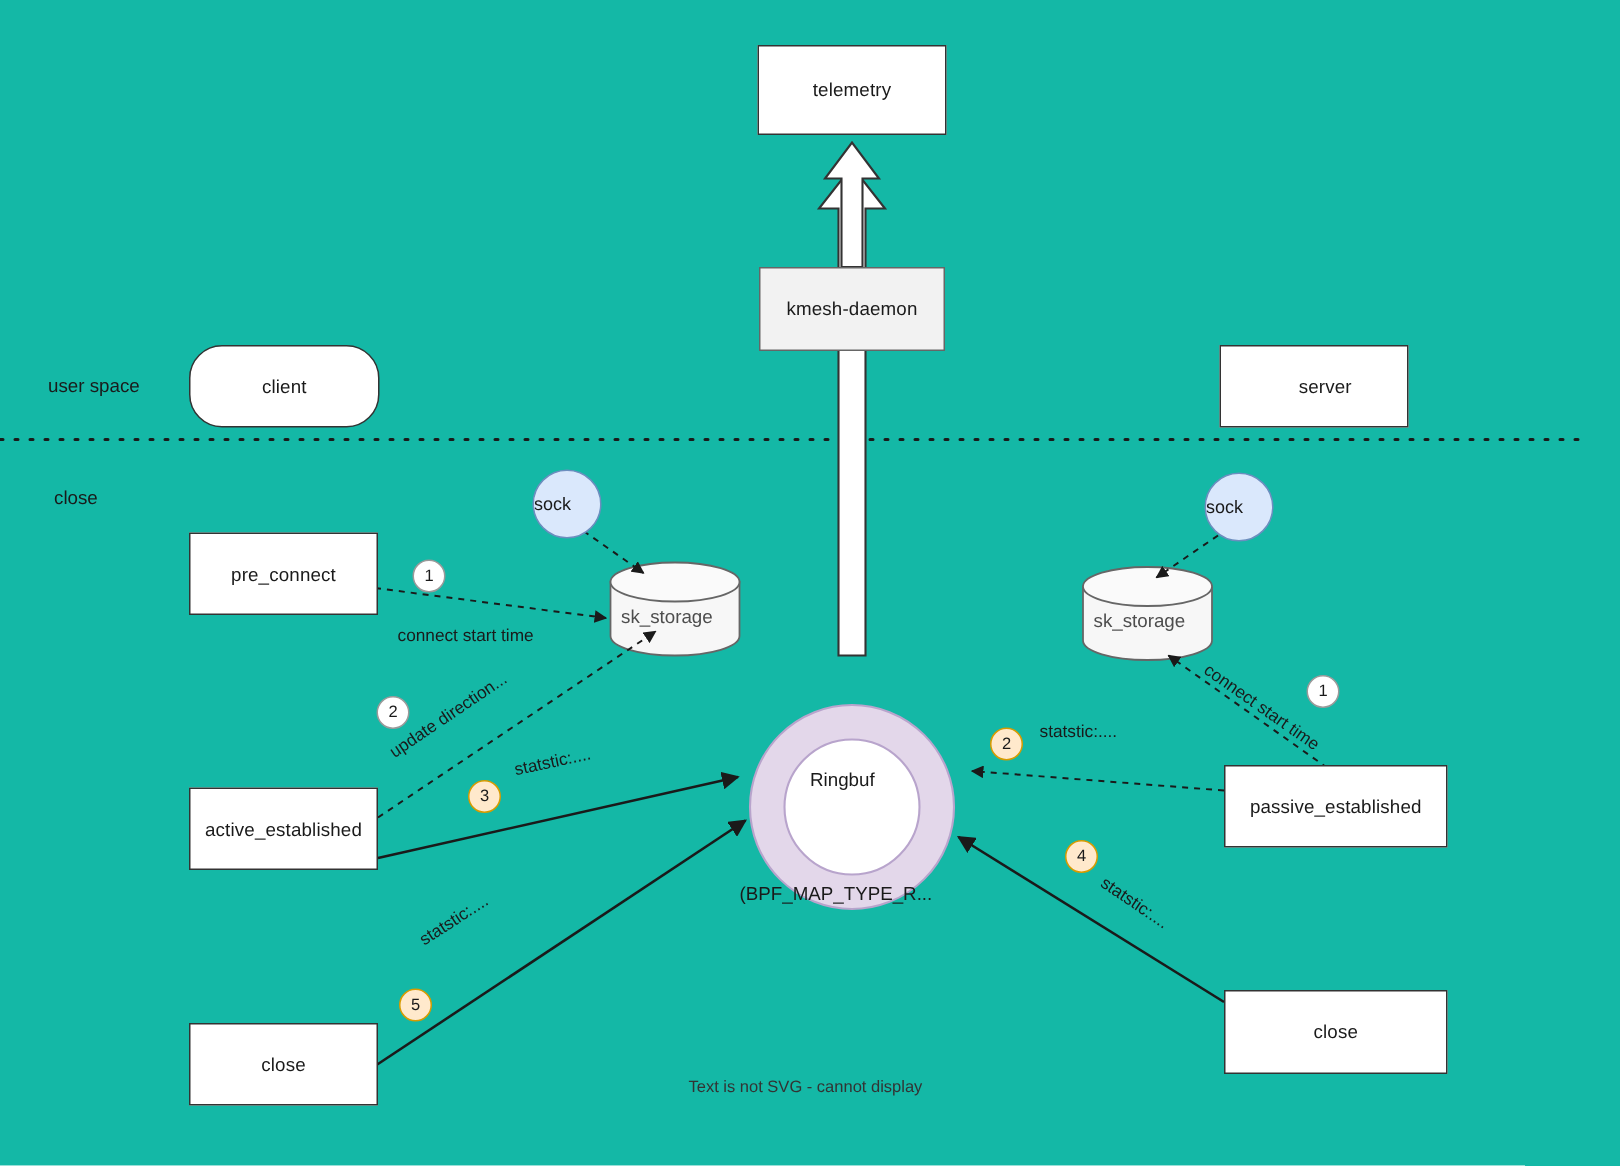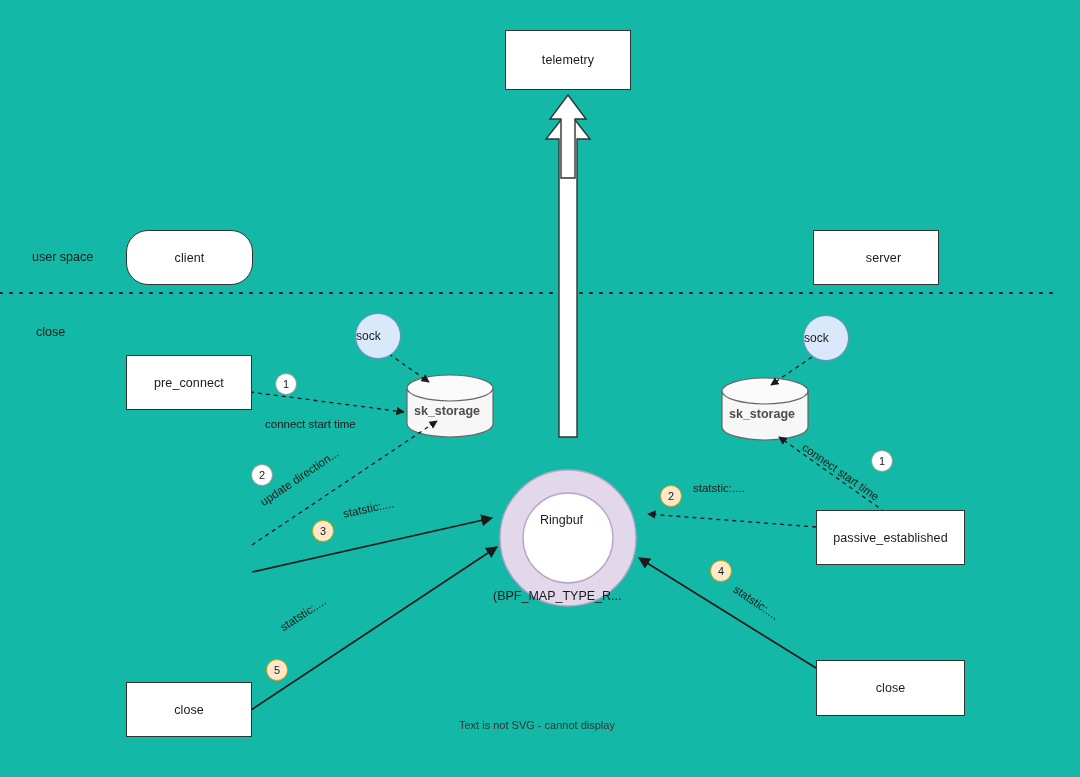--- a/index.html
+++ b/index.html
@@ -83,21 +83,20 @@
     align-items: center;
     justify-content: flex-start;
     font-size: 12px;
     color: #1a1a1a;
   }
   .cyl-text {
     position: absolute;
     font-size: 12.5px;
     color: #4d4d4d;
     white-space: nowrap;
-    font-weight: bold;
   }
   .ring-text {
     position: absolute;
     font-size: 12.5px;
     color: #1a1a1a;
     white-space: nowrap;
   }
   .footnote {
     position: absolute;
     font-size: 11px;
@@ -157,33 +156,39 @@
 
     <line x1="816" y1="527" x2="648" y2="514" stroke="#1a1a1a" stroke-width="1.3" stroke-dasharray="4 4" marker-end="url(#arrowDashed)"></line>
 
     <line x1="816" y1="668" x2="639" y2="558" stroke="#1a1a1a" stroke-width="1.7" marker-end="url(#arrowSolid)"></line>
   </svg>
 
   <div class="node-box" style="left:505px; top:30px; width:126px; height:60px;">
     <span>telemetry</span>
   </div>
 
+  <div class="node-box shaded" style="left:506px; top:178px; width:124px; height:56px;">
+    <span>kmesh-daemon</span>
+  </div>
 
   <div class="node-box" style="left:126px; top:230px; width:127px; height:55px;border-radius:22px;">
     <span>client</span>
   </div>
 
   <div class="node-box" style="left:813px; top:230px; width:126px; height:55px;padding-left:15px;">
     <span>server</span>
   </div>
 
   <div class="node-box" style="left:126px; top:355px; width:126px; height:55px;">
     <span>pre_connect</span>
   </div>
 
+  <div class="node-box" style="left:126px; top:525px; width:126px; height:55px;">
+    <span>active_established</span>
+  </div>
 
   <div class="node-box" style="left:816px; top:510px; width:149px; height:55px;">
     <span>passive_established</span>
   </div>
 
   <div class="node-box" style="left:126px; top:682px; width:126px; height:55px;">
     <span>close</span>
   </div>
 
   <div class="node-box" style="left:816px; top:660px; width:149px; height:56px;">

